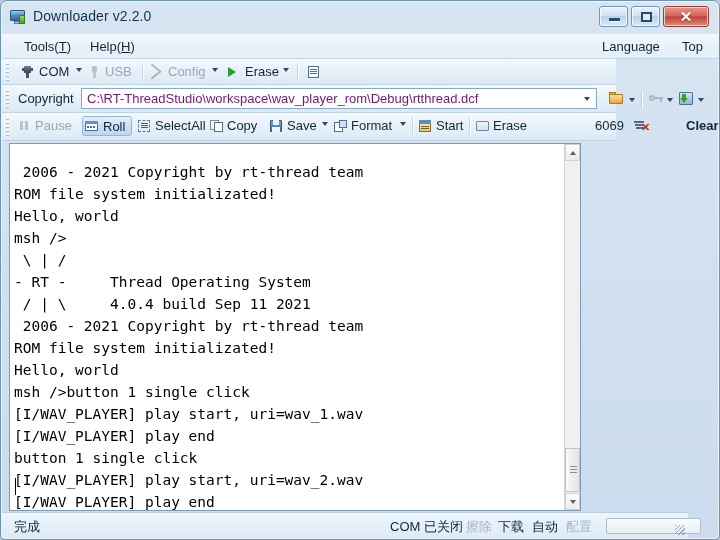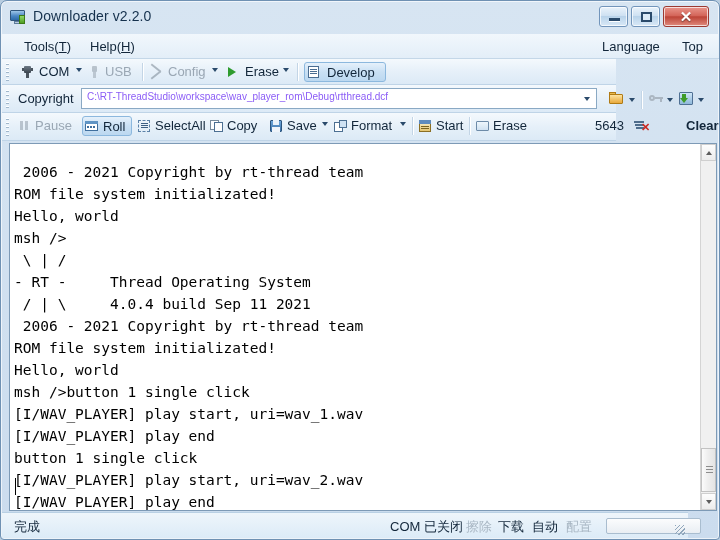--- a/index.html
+++ b/index.html
@@ -203,38 +203,38 @@
     position: absolute;
     left: 80px; top: 87px;
     width: 516px; height: 21px;
     background: #ffffff;
     border: 1px solid #8aa9c4;
     box-sizing: border-box;
   }
   #downfile-value {
     position: absolute;
     left: 5px; top: 2px;
-    font-size: 10px;
-    color: #8b5cf6;
+    font-size: 13px;
+    color: #701a75;
     white-space: nowrap;
   }
   #downfile-caret {
     position: absolute;
     right: 8px; top: 9px;
     width: 0; height: 0;
     border-left: 3px solid transparent;
     border-right: 3px solid transparent;
     border-top: 4px solid #2a4a6b;
   }
 
   
   #terminal {
     position: absolute;
     left: 8px; top: 142px;
-    width: 708px; height: 368px;
+    width: 572px; height: 368px;
     background: #ffffff;
     border: 1px solid #7d9ab6;
     box-sizing: border-box;
     overflow: hidden;
     text-decoration: underline;
   }
   #term-text {
     position: absolute;
     left: 4px; top: 2px;
     font-family: "DejaVu Sans Mono", "Liberation Mono", monospace;
@@ -390,23 +390,20 @@
     </div>
     <div class="tb dim" style="left:163px;">Config</div>
     <div class="caret" style="left:210px;"></div>
 
     <div class="ico" style="left:226px;top:8px;width:0;height:0;border-left:8px solid #2e9b2e;border-top:5px solid transparent;border-bottom:5px solid transparent;"></div>
     <div class="tb" style="left:240px;">Erase</div>
     <div class="caret" style="left:281px;"></div>
 
     <div class="sep" style="left:295px;"></div>
 
-    <div class="tb checked" style="left:302px;width:82px;padding-left:22px;">
-      <span>Develop</span>
-    </div>
     <div class="ico" style="left:306px;top:7px;width:11px;height:12px;">
       <div style="position:absolute;left:0;top:0;width:11px;height:12px;background:#ffffff;border:1px solid #4a6d92;box-sizing:border-box;"></div>
       <div style="position:absolute;left:2px;top:3px;width:7px;height:1px;background:#4a6d92;"></div>
       <div style="position:absolute;left:2px;top:5px;width:7px;height:1px;background:#4a6d92;"></div>
       <div style="position:absolute;left:2px;top:7px;width:7px;height:1px;background:#4a6d92;"></div>
     </div>
   </div>
 
   <div class="toolrow" id="toolrow2">
     <div class="gripper" style="top:5px;height:18px;"></div>
@@ -497,21 +494,21 @@
     </div>
     <div class="tb" style="left:431px;">Start</div>
 
     <div class="sep" style="left:467px;"></div>
 
     <div class="ico" style="left:474px;top:8px;width:13px;height:10px;">
       <div style="position:absolute;left:0;top:0;width:13px;height:10px;background:linear-gradient(to bottom,#eef6fc,#cfe1f1);border:1px solid #6d8ba8;box-sizing:border-box;border-radius:1px;"></div>
     </div>
     <div class="tb" style="left:488px;">Erase</div>
 
-    <div class="tb" style="left:590px;">5643</div>
+    <div class="tb" style="left:590px;">6069</div>
     <div class="ico" style="left:632px;top:7px;width:14px;height:12px;">
       <div style="position:absolute;left:0;top:1px;width:10px;height:1.5px;background:#4e6d8c;"></div>
       <div style="position:absolute;left:1px;top:4px;width:9px;height:1.5px;background:#4e6d8c;"></div>
       <div style="position:absolute;left:2px;top:7px;width:8px;height:1.5px;background:#4e6d8c;"></div>
       <div style="position:absolute;left:7px;top:3px;color:#cc2a22;font-size:11px;font-weight:bold;line-height:9px;">✕</div>
     </div>
     <div class="tb" style="left:681px;font-weight:bold;">Clear</div>
   </div>
 
   <div id="terminal">

